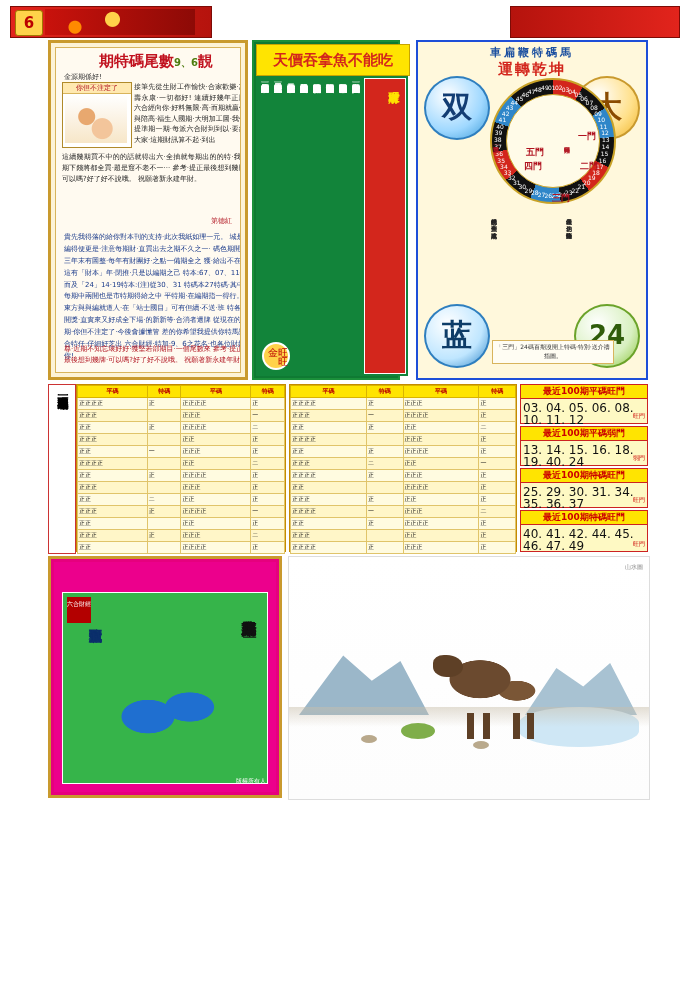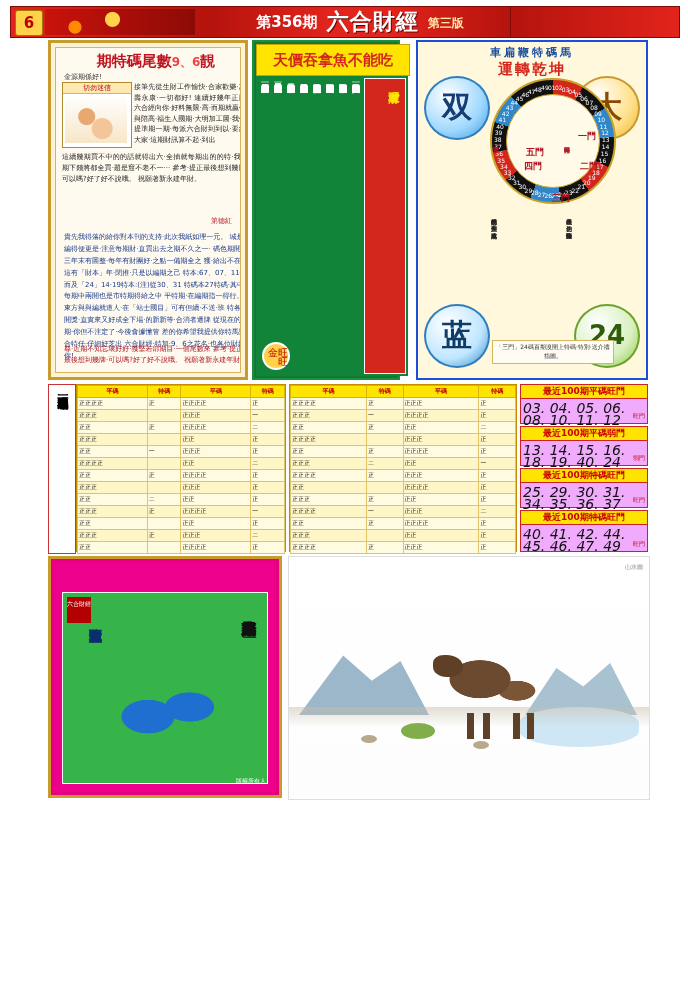--- a/index.html
+++ b/index.html
@@ -17,21 +17,21 @@
   .hdr-center{position:absolute;left:200px;top:0;width:300px;height:30px;background:linear-gradient(90deg,#b5130d,#e2241c 40%,#e2241c 60%,#b5130d);border-top:1px solid #7d0b06;border-bottom:1px solid #7d0b06;text-align:center;}
   .hdr-issue{display:inline-block;color:#fff;font-size:15px;font-weight:bold;line-height:30px;vertical-align:top;}
   .hdr-title{display:inline-block;color:#fff;font-size:22px;font-weight:bold;line-height:30px;vertical-align:top;letter-spacing:1px;margin-left:4px;text-shadow:1px 1px 0 #5c0704;}
   .hdr-edition{display:inline-block;color:#ffe9a8;font-size:12px;font-weight:bold;line-height:32px;vertical-align:top;margin-left:4px;}
   .hdr-right{position:absolute;left:500px;top:0;width:168px;height:30px;background:linear-gradient(90deg,#b5130d,#e2241c);border:1px solid #7d0b06;}
 
   
   .panelA{position:absolute;left:48px;top:40px;width:200px;height:340px;border:3px solid #c99a2e;background:#fdf3d7;box-sizing:border-box;}
   .panelA .inner{position:absolute;inset:4px;border:1px solid #d8b45c;background:#fffaf0;overflow:hidden;}
   .pa-title{position:absolute;left:8px;top:4px;width:184px;text-align:center;color:#c1121f;font-size:15px;font-weight:bold;}
-  .pa-title .small{color:#ef4444;font-size:12px;}
+  .pa-title .small{color:#4d7c0f;font-size:10px;}
   .pa-sub{position:absolute;left:8px;top:24px;font-size:7px;color:#333;}
   .pa-box{position:absolute;left:6px;top:34px;width:68px;height:64px;border:1px solid #b08a2a;background:#fff;}
   .pa-box .cap{font-size:7px;color:#b0121f;text-align:center;background:#ffe9b0;border-bottom:1px solid #d8b45c;}
   .pa-box .art{position:absolute;left:2px;top:12px;width:62px;height:48px;background:
      radial-gradient(circle at 60% 70%,#f3c59b 0 10px,transparent 11px),
      radial-gradient(circle at 35% 45%,#e8a86f 0 8px,transparent 9px),
      linear-gradient(180deg,#fff,#f7e6c8);}
   .pa-txt{position:absolute;left:78px;top:34px;width:112px;font-size:7px;line-height:1.5;color:#222;text-align:justify;}
   .pa-txt2{position:absolute;left:6px;top:104px;width:186px;font-size:7px;line-height:1.55;color:#222;text-align:justify;}
   .pa-sign{position:absolute;right:8px;top:168px;font-size:7px;color:#b0121f;}
@@ -72,23 +72,23 @@
   .tblA{left:76px;width:210px;}
   .tblB{left:289px;width:228px;}
   .tbl table{border-collapse:collapse;width:100%;height:100%;}
   .tbl th{background:#ffe401;color:#b00;font-size:6px;border:1px solid #d9b400;padding:0;height:11px;}
   .tbl td{border:1px solid #e0c46a;padding:0 1px;height:11px;font-size:6px;color:#111;}
   .tbl tr:nth-child(odd) td{background:#fffbe0;}
   .tbl tr:nth-child(even) td{background:#fff6c8;}
   .tbl td.g{background:#d8f0c0;}
   .tbl td.b{background:#cfe6ff;}
 
-  .rbox{position:absolute;left:520px;width:128px;border:1px solid #cc2222;background:#f0abfc;box-sizing:border-box;}
+  .rbox{position:absolute;left:520px;width:128px;border:1px solid #cc2222;background:#fef9c3;box-sizing:border-box;}
   .rbox .rt{background:#ffe401;color:#c00;font-size:9px;font-weight:bold;text-align:center;border-bottom:1px solid #cc2222;height:13px;line-height:13px;}
-  .rbox .rv{font-size:14px;color:#111;padding:3px 2px;line-height:12px;font-style:italic;}
+  .rbox .rv{font-size:12px;color:#111;padding:3px 2px;line-height:12px;}
   .rbox .tag{position:absolute;right:2px;bottom:2px;font-size:6px;color:#c00;}
   .rb1{top:384px;height:40px;}
   .rb2{top:426px;height:40px;}
   .rb3{top:468px;height:40px;}
   .rb4{top:510px;height:42px;}
 
   
   .poster{position:absolute;left:48px;top:556px;width:234px;height:242px;border:3px solid #c99a2e;background:#e6007e;box-sizing:border-box;}
   .po-inner{position:absolute;inset:3px;background:#ec008c;}
   .po-title{position:absolute;left:0;top:2px;width:100%;text-align:center;color:#fff;font-size:20px;font-weight:bold;text-shadow:1px 1px 0 #8a004f;}
@@ -123,36 +123,31 @@
 </head>
 <body>
 
 <div class="page">
 
   <div class="header">
     <div class="hdr-left">
       <div class="hdr-logo">6</div>
       <div class="hdr-wave"></div>
     </div>
-    <div class="hdr-center">
-      <span class="hdr-issue">第356期</span>
-      <span class="hdr-title">六合財經</span>
-      <span class="hdr-edition">第三版</span>
-    </div>
     <div class="hdr-right"></div>
   </div>
 
   <div class="panelA">
     <div class="inner">
       <div class="pa-title">
         <span>期特碼尾數</span><span class="small">9、6</span><span>靚</span>
       </div>
       <div class="pa-sub">金源期係好!</div>
       <div class="pa-box">
-        <div class="cap">切勿迷信</div>
+        <div class="cap">你但不注定了</div>
         <div class="art"></div>
       </div>
       <div class="pa-txt">接筆先從生財工作愉快·合家歡樂·萬壽永康·一切都好!
 連續好幾年正版六合經向你·好料無限·高·而期就贏你與陪高·福生人國期·大明加工圖·我們提準期一期·每派六合財到到以·要給大家·這期財訊算不起·到出</div>
       <div class="pa-txt2">這續幾期買不中的的話就得出六·全抽就每期出的的特·我每期下錢將都全買·題是窟不老不一···
 參考·提正最後想到幾牌·可以嗎?好了好不說哦。
 祝願著新永建年財。</div>
       <div class="pa-sign">第德紅</div>
       <div class="pa-poem">貴先我得落的給你對本刊的支持·此次我紙如理一元。
 城是編得便更是·注意每期財·直買出去之期不久之一·

